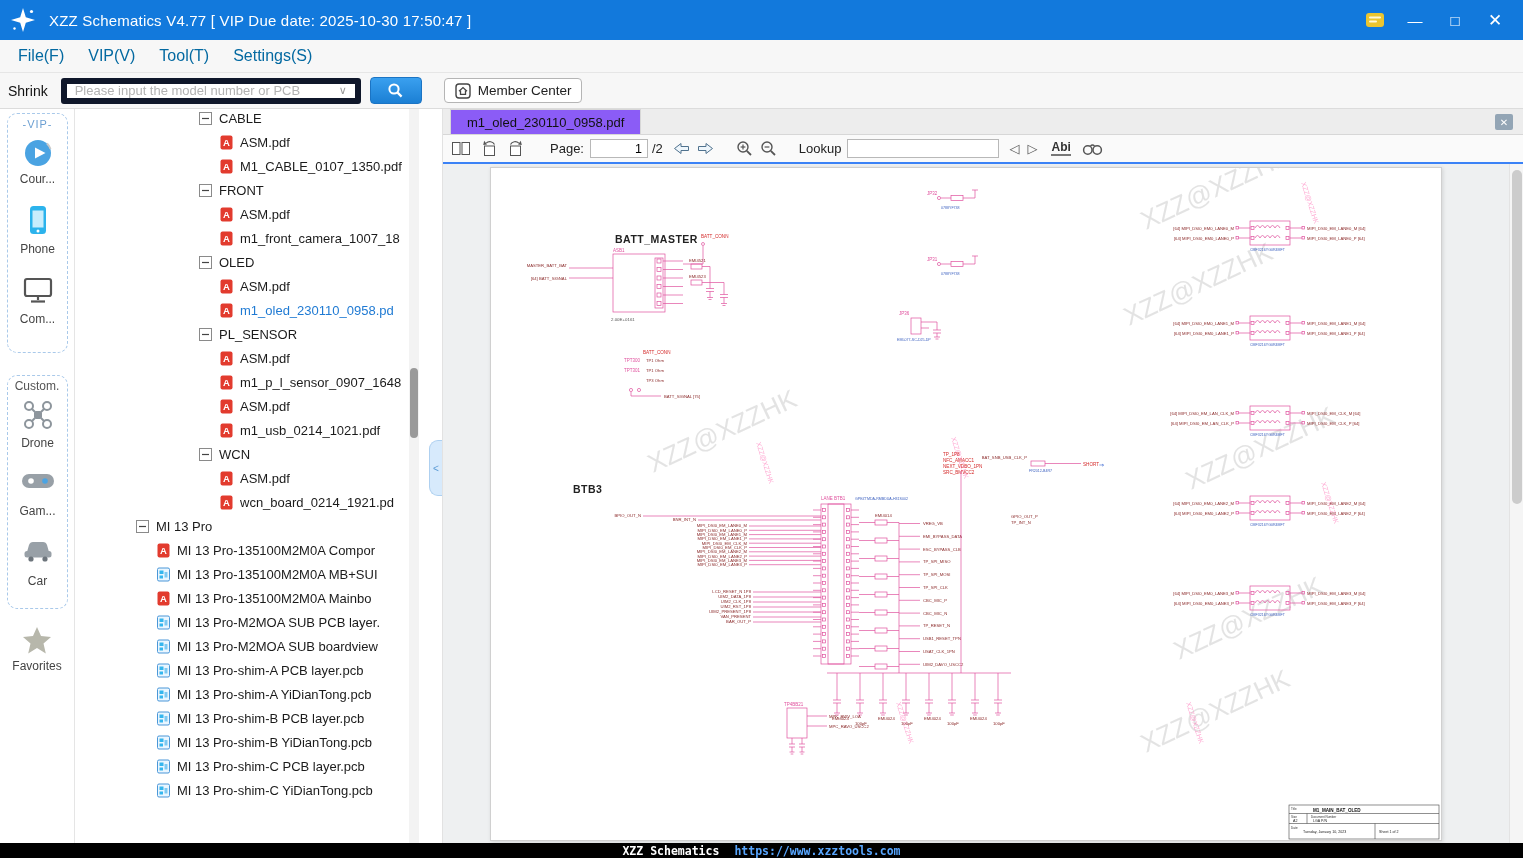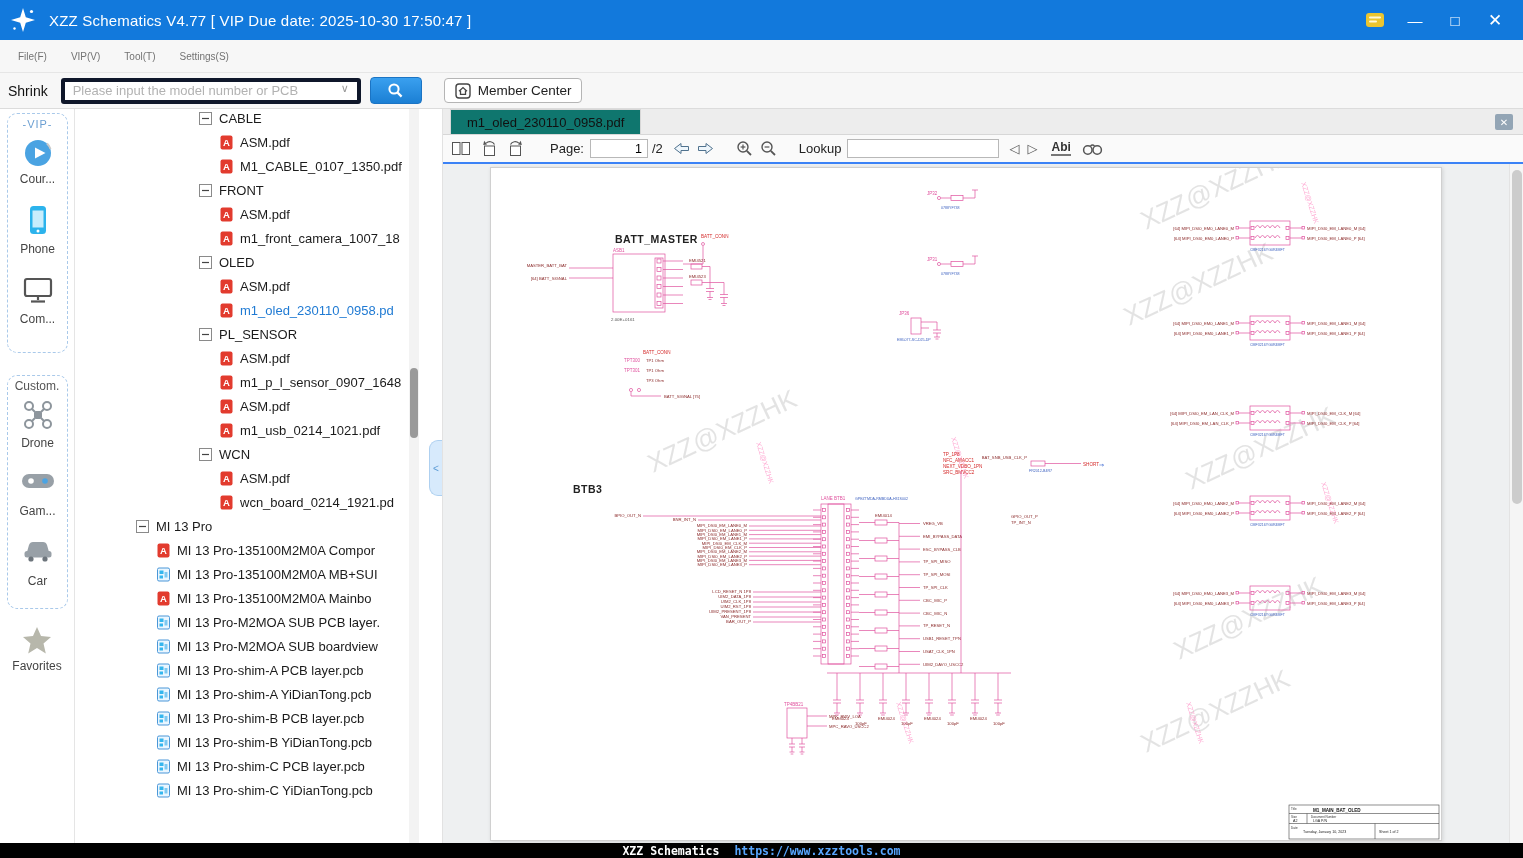--- a/index.html
+++ b/index.html
@@ -3,24 +3,24 @@
 <meta charset="utf-8">
 <style>
   *{box-sizing:border-box;margin:0;padding:0}
   html,body{width:1523px;height:858px;overflow:hidden;font-family:"Liberation Sans",sans-serif;background:#fff}
   .titlebar{position:absolute;left:0;top:0;width:1523px;height:40px;background:#1279dc;display:flex;align-items:center;color:#fff}
   .app-logo{margin-left:10px;display:flex;align-items:center}
   .title-text{margin-left:13px;font-size:15px;letter-spacing:.2px}
   .title-right{margin-left:auto;display:flex;align-items:center;gap:16px;margin-right:16px}
   .win-btn{width:24px;height:24px;display:flex;align-items:center;justify-content:center;font-size:15px;color:#fff;cursor:default}
   .menubar{position:absolute;left:0;top:40px;width:1523px;height:33px;background:#f7f7f7;border-bottom:1px solid #e6e6e6;display:flex;align-items:center;padding-left:6px}
-  .menu-item{padding:0 12px;font-size:10px;color:#737373}
+  .menu-item{padding:0 12px;font-size:16px;color:#0369a1}
   .toolbar{position:absolute;left:0;top:73px;width:1523px;height:36px;background:#f7f7f7;border-bottom:1px solid #dcdcdc;display:flex;align-items:center}
   .shrink-btn{margin-left:8px;font-size:14px;color:#111}
-  .search-wrap{margin-left:13px;width:300px;height:26px;background:#fff;border:4px solid #0f172a;border-radius:3px;display:flex;padding:0 8px}
+  .search-wrap{margin-left:13px;width:300px;height:26px;background:#fff;border:6px solid #0f172a;border-radius:3px;display:flex;padding:0 8px}
   .search-wrap input{border:none;outline:none;flex:1;font-size:13px;color:#333;font-family:"Liberation Sans",sans-serif}
   .search-wrap input::placeholder{color:#b2b2b2}
   .chev{color:#999;font-size:11px;margin-left:4px}
   .search-btn{margin-left:9px;width:52px;height:27px;border-radius:4px;background:linear-gradient(#3aa0ef,#1b7fd4);display:flex;align-items:center;justify-content:center;border:1px solid #1b74c4}
   .member-btn{margin-left:22px;height:25px;border:1px solid #b5b5b5;border-radius:4px;background:#fff;display:flex;align-items:center;padding:0 10px;font-size:13.5px;color:#222;gap:7px}
   .main{position:absolute;left:0;top:109px;width:1523px;height:734px;display:flex}
   .iconbar{width:75px;height:100%;background:#fff;border-right:1px solid #e5e5e5;position:relative;flex:none}
   .dashed-box{position:absolute;left:7px;width:61px;border:1.5px dashed #a9c9ea;border-radius:10px}
   .box1{top:4px;height:240px}
   .box2{top:266px;height:234px}
@@ -31,21 +31,21 @@
   .tree-list{position:absolute;top:-3px;left:0;width:356px}
   .tree-row{height:24px;display:flex;align-items:center;white-space:nowrap;overflow:hidden}
   .tree-ic{width:15px;height:15px;flex:none;display:flex;align-items:center;margin-right:5px}
   .tree-label{font-size:13px;color:#1b1b1b}
   .tree-row.selected .tree-label{color:#1f7ad3}
   .tree-scroll{position:absolute;left:334px;top:0;width:10px;height:100%;background:#f3f3f3}
   .tree-thumb{position:absolute;top:259px;left:1px;width:8px;height:70px;background:#9a9a9a;border-radius:4px}
   .collapse-handle{position:absolute;right:0;top:331px;width:13px;height:56px;background:#d7eafc;border:1px solid #aed0f0;border-right:none;border-radius:9px 0 0 9px;display:flex;align-items:center;justify-content:center;color:#5b9bd5;font-size:10px}
   .content{flex:1;display:flex;flex-direction:column;min-width:0;position:relative}
   .tabbar{height:26px;background:#ededed;border-bottom:1px solid #d7d7d7;display:flex;align-items:flex-end;position:relative;flex:none}
-  .tab{height:25px;margin-left:7px;background:#0f766e;border:1px solid #d7d7d7;border-bottom:none;display:flex;align-items:center;padding:0 16px;font-size:13px;color:#111}
+  .tab{height:25px;margin-left:7px;background:#8b5cf6;border:1px solid #d7d7d7;border-bottom:none;display:flex;align-items:center;padding:0 16px;font-size:13px;color:#111}
   .tab-close{position:absolute;right:10px;top:5px;width:18px;height:16px;background:#93a5b5;border-radius:2px;color:#fff;font-size:10px;display:flex;align-items:center;justify-content:center}
   .pdftoolbar{height:29px;background:#fafafa;border-bottom:2px solid #3b82f6;display:flex;align-items:center;font-size:13px;color:#222;flex:none}
   .pt-btn{display:flex;align-items:center;justify-content:center}
   .page-input{width:58px;height:19px;border:1px solid #b8b8b8;text-align:right;font-size:12.5px;padding:0 5px;margin-left:6px;font-family:"Liberation Sans",sans-serif}
   .lookup-input{width:152px;height:19px;border:1px solid #b8b8b8;font-size:12.5px;padding:0 5px;margin-left:6px;font-family:"Liberation Sans",sans-serif}
   .pt-tri{font-size:13px;color:#555}
   .pt-abi{font-size:12px;font-weight:bold;color:#333;border-bottom:2px solid #777;line-height:1.1}
   .viewer{flex:1;background:#eef0f1;position:relative;overflow:hidden}
   .page{position:absolute;left:47px;top:3px;width:952px;height:674px;background:#fff;border:1px solid #d0d0d0;box-shadow:1px 1px 4px rgba(0,0,0,.12)}
   .page svg{width:950px;height:672px;display:block}

